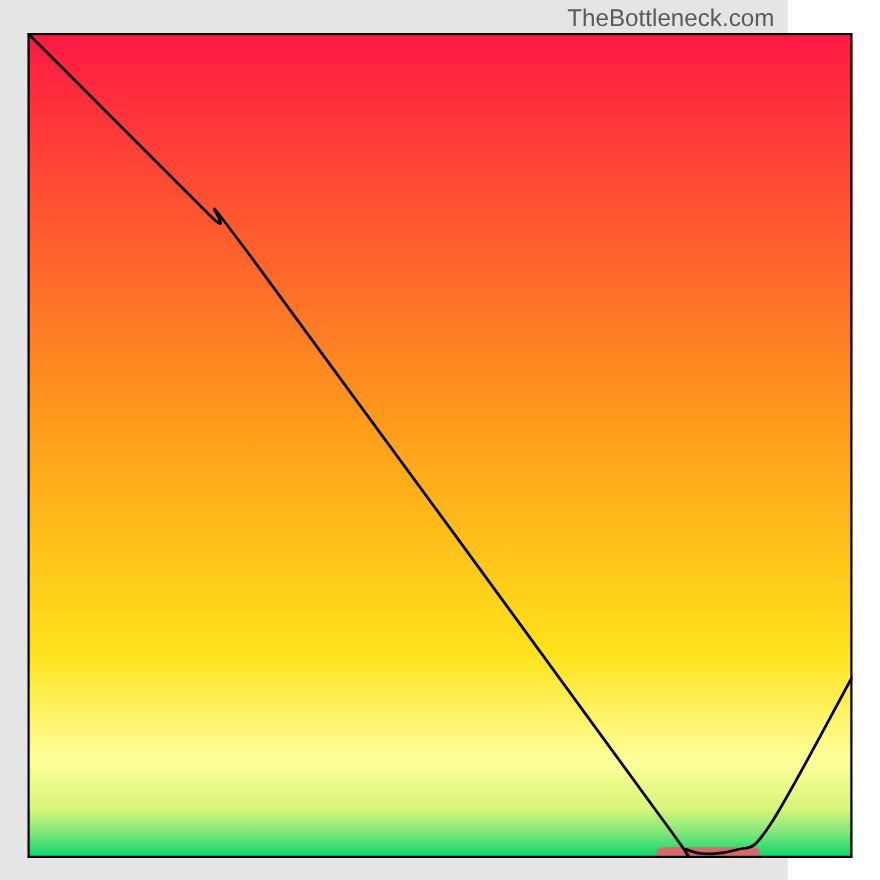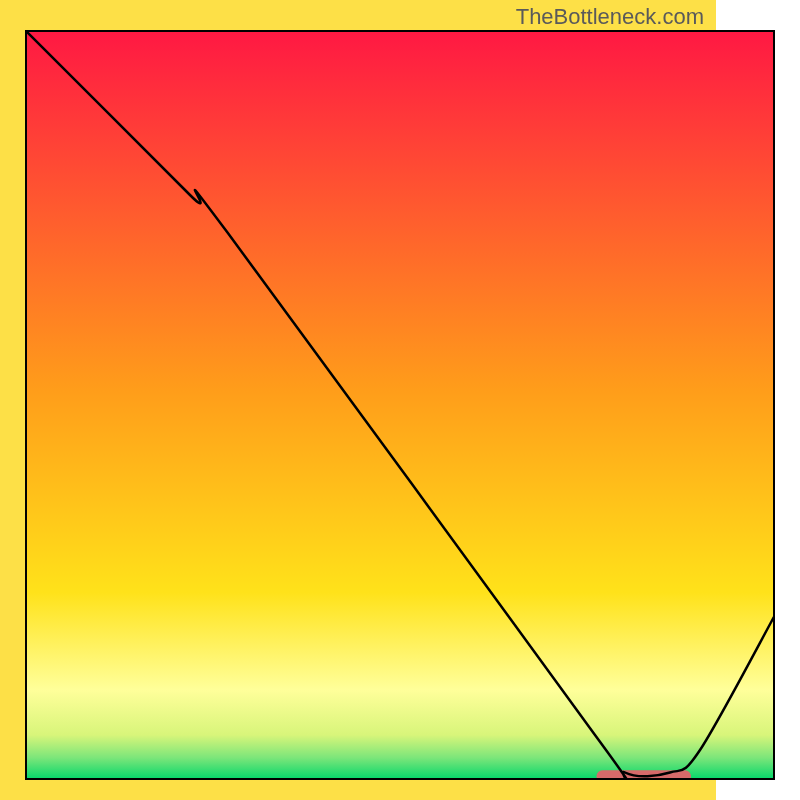--- a/index.html
+++ b/index.html
@@ -8,21 +8,21 @@
     width: 800px;
     height: 800px;
     overflow: hidden;
     background: #ffffff;
     font-family: Arial, Helvetica, sans-serif;
   }
   .outer {
     position: relative;
     width: 716px;
     height: 800px;
-    background: #fde047;
+    background: #e5e5e5;
   }
   .watermark {
     position: absolute;
     top: 4px;
     right: 12px;
     font-size: 22px;
     font-weight: 400;
     color: #5a5a5a;
     letter-spacing: 0;
   }

